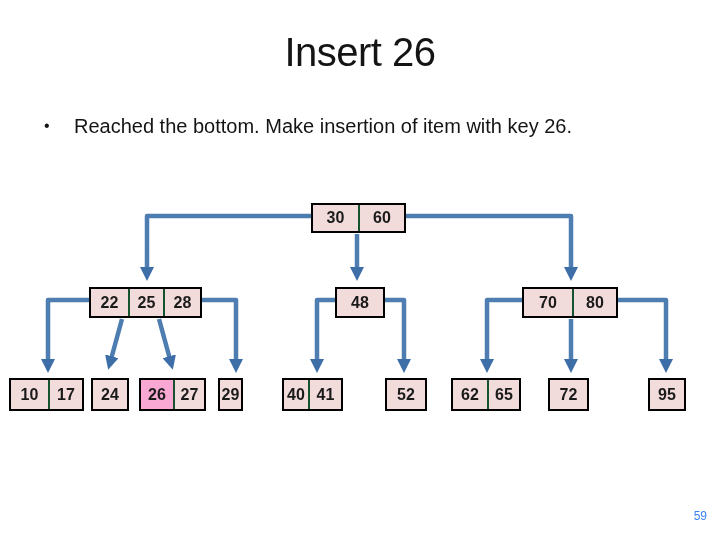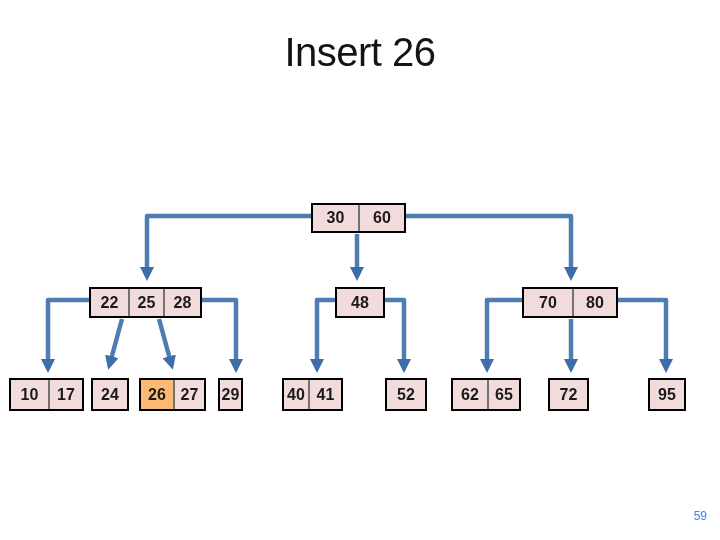--- a/index.html
+++ b/index.html
@@ -18,38 +18,39 @@
   .bullet-marker { display:inline-block; width:30px; font-size:16px; vertical-align:2px; }
   .node {
     position:absolute; display:flex; box-sizing:border-box;
     background:#F2DCDB; border:2px solid #000;
   }
   .node.root { height:30px; }
   .node.internal { height:31px; }
   .node.leaf { height:33px; }
   .cell {
     display:flex; align-items:center; justify-content:center;
-    box-sizing:border-box; border-left:2px solid #737373;
+    box-sizing:border-box; border-left:2px solid #14532d;
     font-size:16px; font-weight:700; color:#1a1a1a;
   }
   .cell:first-child { border-left:none; }
-  .cell.hl { background:#fdba74; }
+  .cell.hl { background:#f9a8d4; }
   svg.connectors { position:absolute; left:0; top:0; width:720px; height:540px; }
   .page-num {
     position:absolute; right:13px; bottom:17px;
     font-size:12px; color:#3b82f6;
   }
 </style>
 </head>
 <body>
 
 <div class="slide">
 
   <div class="title">Insert 26</div>
 
+  <div class="bullet-line"><span class="bullet-marker">•</span><span>Reached the bottom. Make insertion of item with key 26.</span></div>
 
   <svg class="connectors" viewBox="0 0 720 540" fill="none">
     <defs>
       <marker id="arw" viewBox="0 0 10 10" refX="5" refY="5" markerWidth="3.1" markerHeight="3.1" orient="auto" markerUnits="strokeWidth">
         <path d="M0,0 L10,5 L0,10 z" fill="#3E6EA7"></path>
       </marker>
     </defs>
     <g stroke="#4E7DB2" stroke-width="4.5" stroke-linejoin="round" stroke-linecap="butt">
       <polyline points="312,216 147,216 147,274" marker-end="url(#arw)"></polyline>
       <polyline points="357,234 357,274" marker-end="url(#arw)"></polyline>

